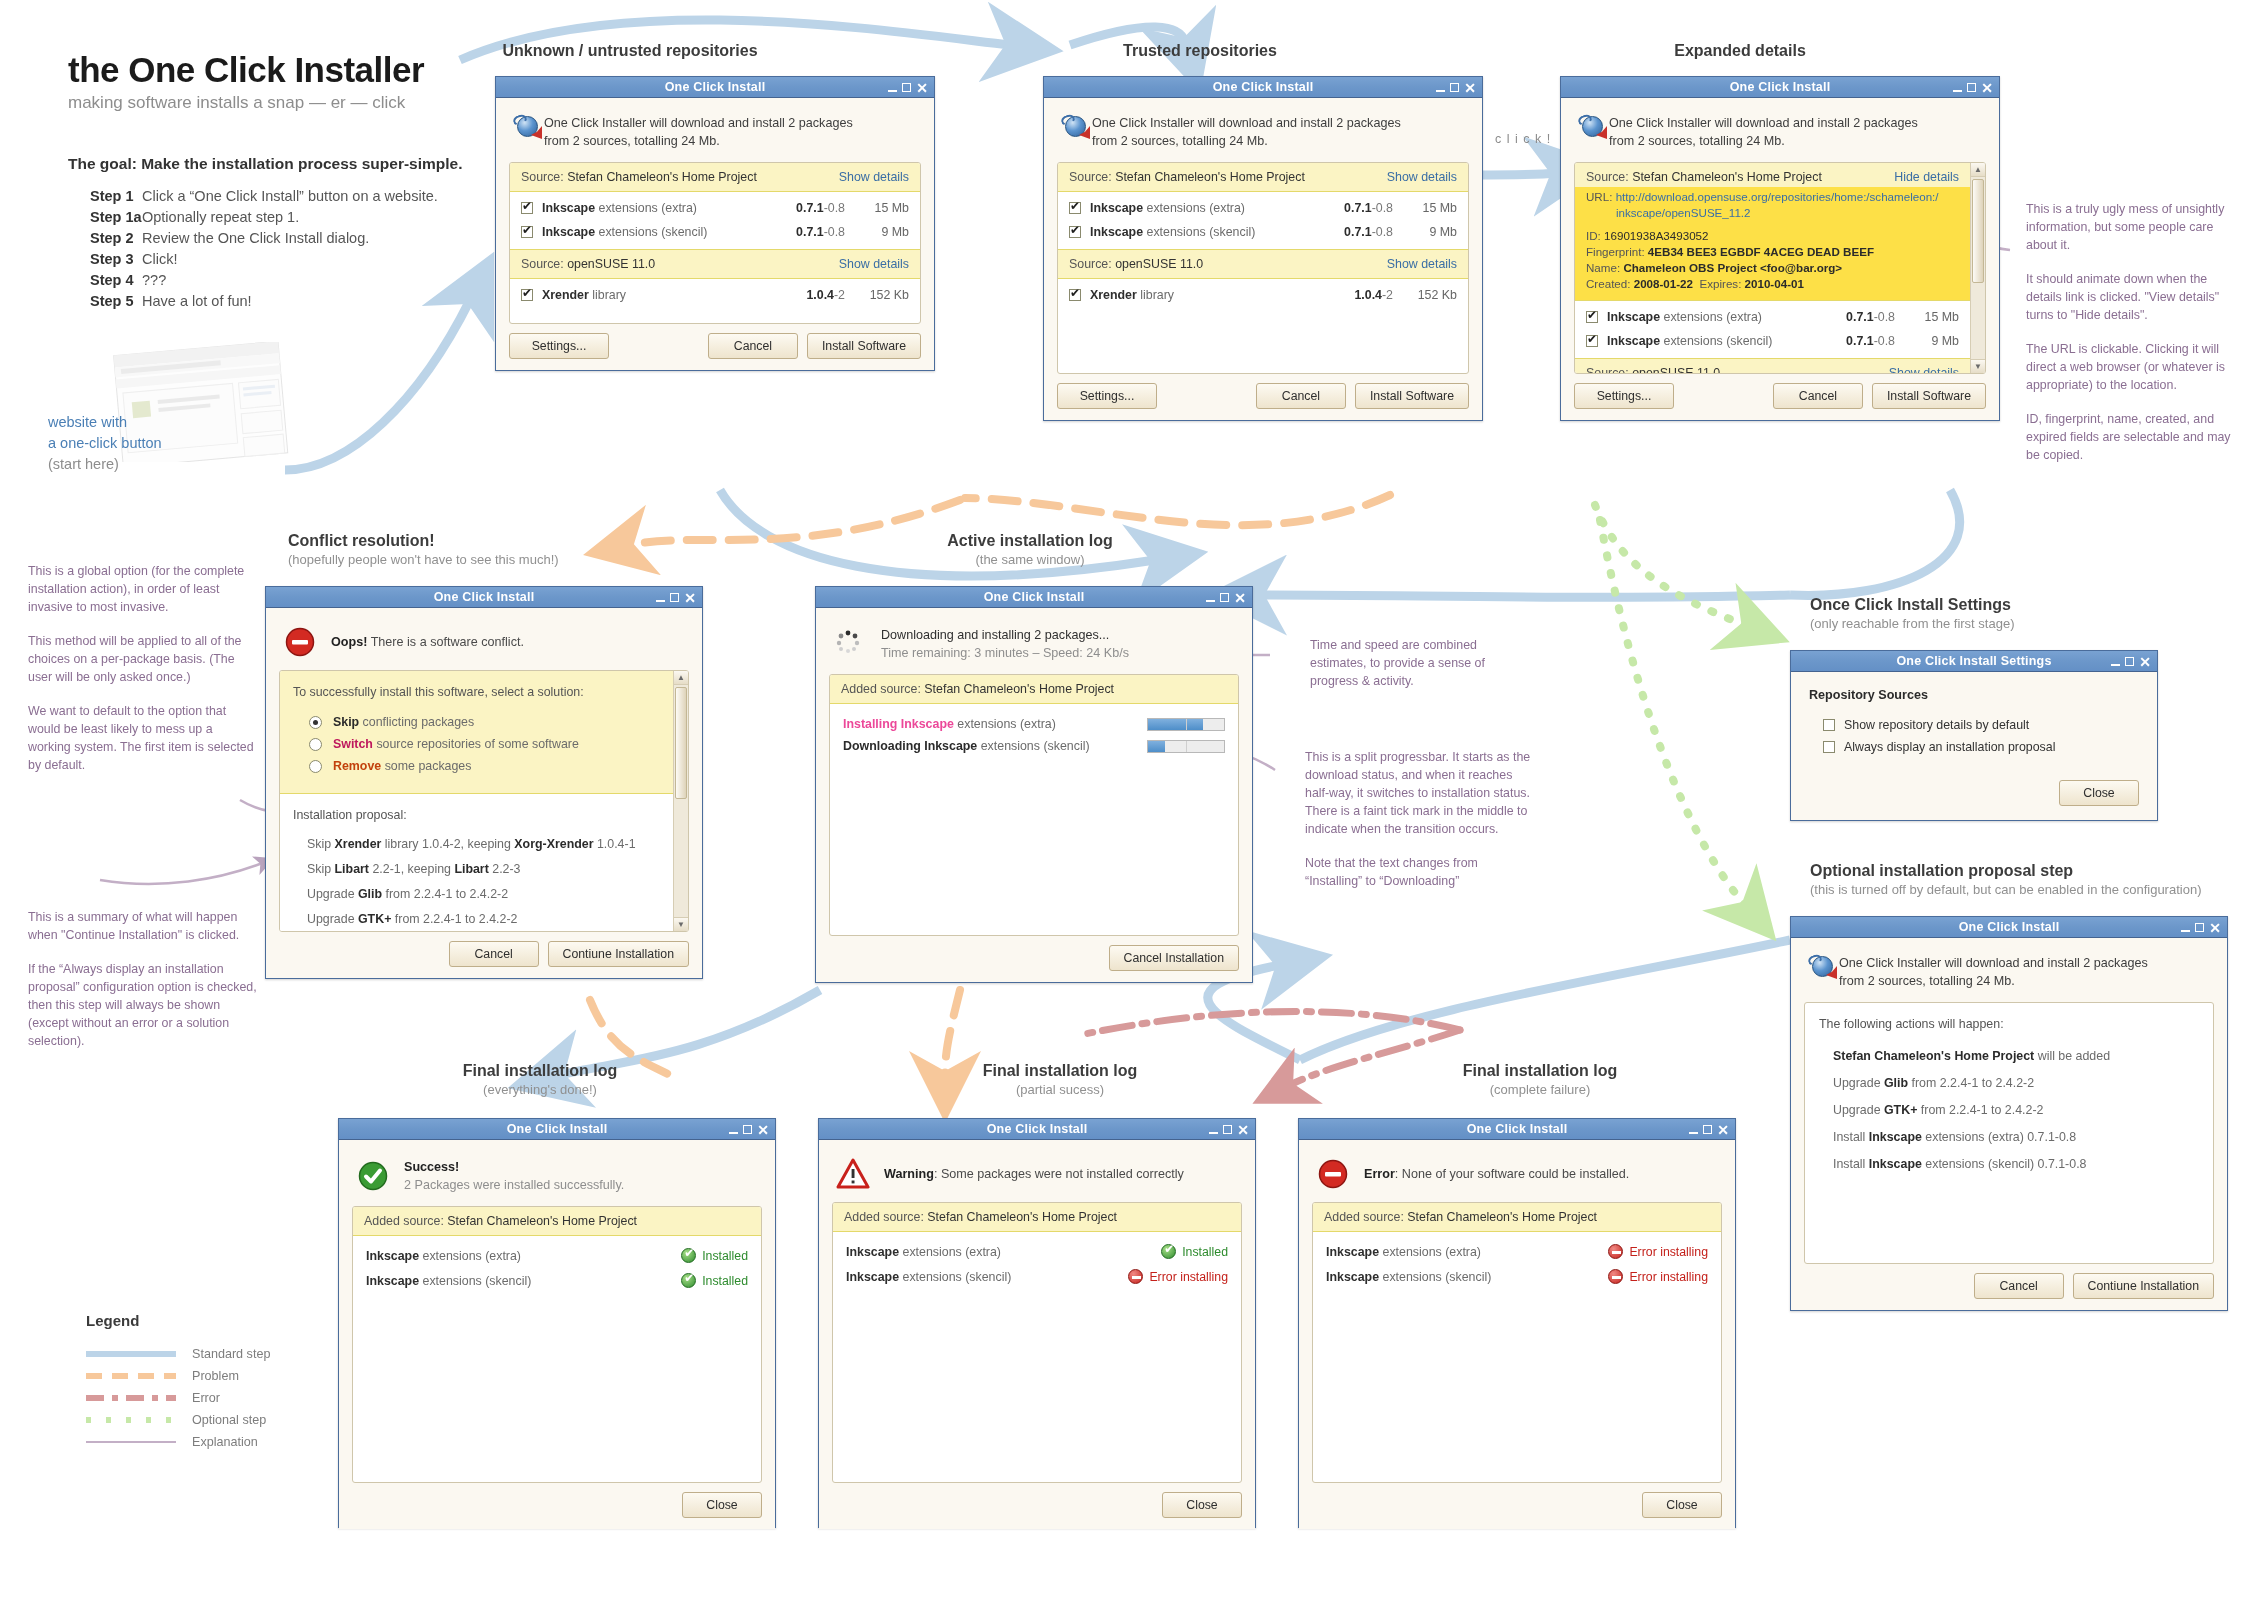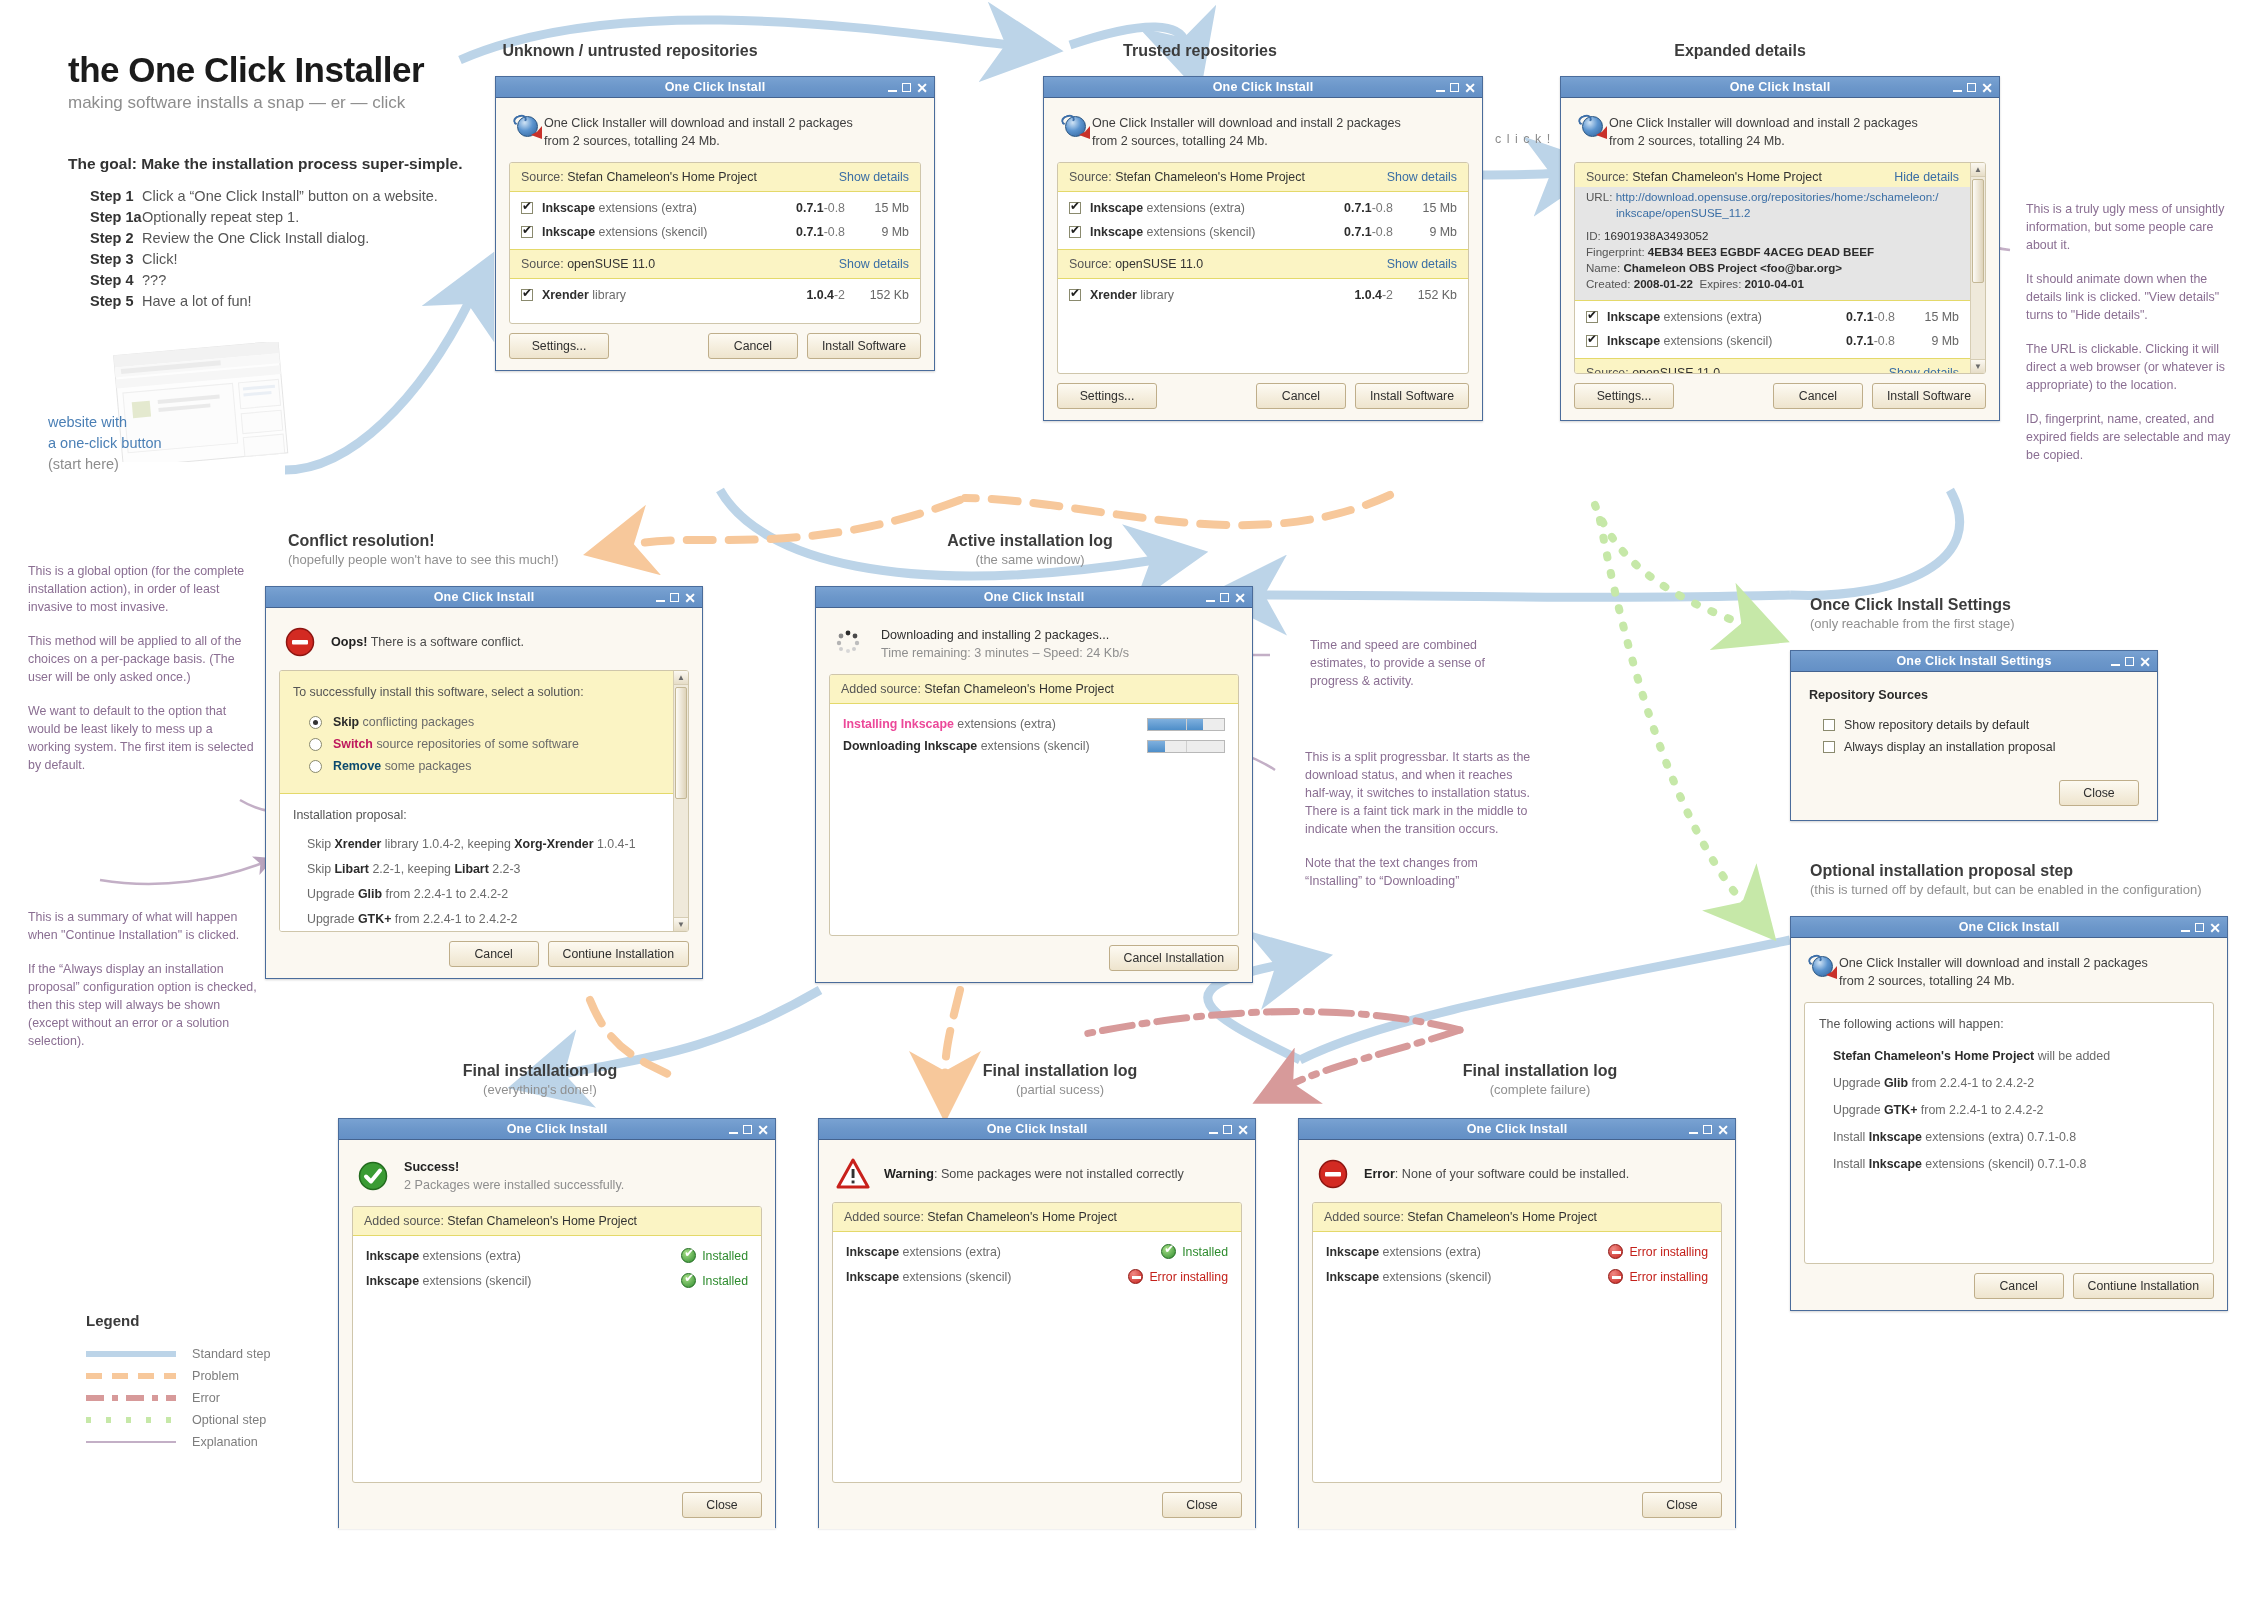--- a/index.html
+++ b/index.html
@@ -442,21 +442,21 @@
         <span>One Click Installer will download and install 2 packages</span><br>
         <span>from 2 sources, totalling 24 Mb.</span>
       </span>
     </div>
     <div class="panel" style="height:212px;">
       <div style="position:absolute; left:0; right:15px; top:0; bottom:0; overflow:hidden;">
         <div class="src-row top" style="background:#fbf4c4; border-bottom:none; padding-bottom:3px;">
           <span class="src-label"><span>Source: </span><b>Stefan Chameleon's Home Project</b></span>
           <span class="deets">Hide details</span>
         </div>
-        <div style="background:#e5e5e5; padding:2px 11px 8px 11px; border-bottom:1px solid #e4d96a; font-size:11.6px; line-height:16px; color:#555;">
+        <div style="background:#fde047; padding:2px 11px 8px 11px; border-bottom:1px solid #e4d96a; font-size:11.6px; line-height:16px; color:#555;">
           <div style="padding-bottom:7px;">
             <span>URL: </span><a style="color:#3a6ea5; text-decoration:none;">http://download.opensuse.org/repositories/home:/schameleon:/</a>
             <div style="padding-left:30px; color:#3a6ea5;">inkscape/openSUSE_11.2</div>
           </div>
           <div><span>ID: </span><span style="color:#2b2b2b;">16901938A3493052</span></div>
           <div><span>Fingerprint: </span><b style="color:#2b2b2b;">4EB34 BEE3 EGBDF 4ACEG DEAD BEEF</b></div>
           <div><span>Name: </span><b style="color:#2b2b2b;">Chameleon OBS Project &lt;foo@bar.org&gt;</b></div>
           <div><span>Created: </span><b style="color:#2b2b2b;">2008-01-22</b>&nbsp;&nbsp;<span>Expires: </span><b style="color:#2b2b2b;">2010-04-01</b></div>
         </div>
         <div class="pkg-list">
@@ -538,21 +538,21 @@
           <div style="display:flex; align-items:center; font-size:12.4px; padding:4px 0 4px 16px;">
             <span class="rad on"></span>
             <span><b style="color:#2b2b2b;">Skip</b><span style="color:#6b6b6b;"> conflicting packages</span></span>
           </div>
           <div style="display:flex; align-items:center; font-size:12.4px; padding:4px 0 4px 16px;">
             <span class="rad"></span>
             <span><b style="color:#be185d;">Switch</b><span style="color:#6b6b6b;"> source repositories of some software</span></span>
           </div>
           <div style="display:flex; align-items:center; font-size:12.4px; padding:4px 0 4px 16px;">
             <span class="rad"></span>
-            <span><b style="color:#0c4a6e;margin-top:19px;">Remove</b><span style="color:#6b6b6b;"> some packages</span></span>
+            <span><b style="color:#c2410c;margin-top:19px;">Remove</b><span style="color:#6b6b6b;"> some packages</span></span>
           </div>
         </div>
         <div style="padding:14px 13px 8px 13px; background:#fff;">
           <div style="font-size:12.4px; color:#555; margin-bottom:10px;">Installation proposal:</div>
           <div style="font-size:12.4px; color:#6b6b6b; line-height:25px; padding-left:14px;">
             <div><span>Skip </span><b style="color:#2b2b2b;">Xrender</b><span> library 1.0.4-2, keeping </span><b style="color:#2b2b2b;">Xorg-Xrender</b><span> 1.0.4-1</span></div>
             <div><span>Skip </span><b style="color:#2b2b2b;">Libart</b><span> 2.2-1, keeping </span><b style="color:#2b2b2b;">Libart</b><span> 2.2-3</span></div>
             <div><span>Upgrade </span><b style="color:#2b2b2b;">Glib</b><span> from 2.2.4-1 to 2.4.2-2</span></div>
             <div><span>Upgrade </span><b style="color:#2b2b2b;">GTK+</b><span> from 2.2.4-1 to 2.4.2-2</span></div>
           </div>

